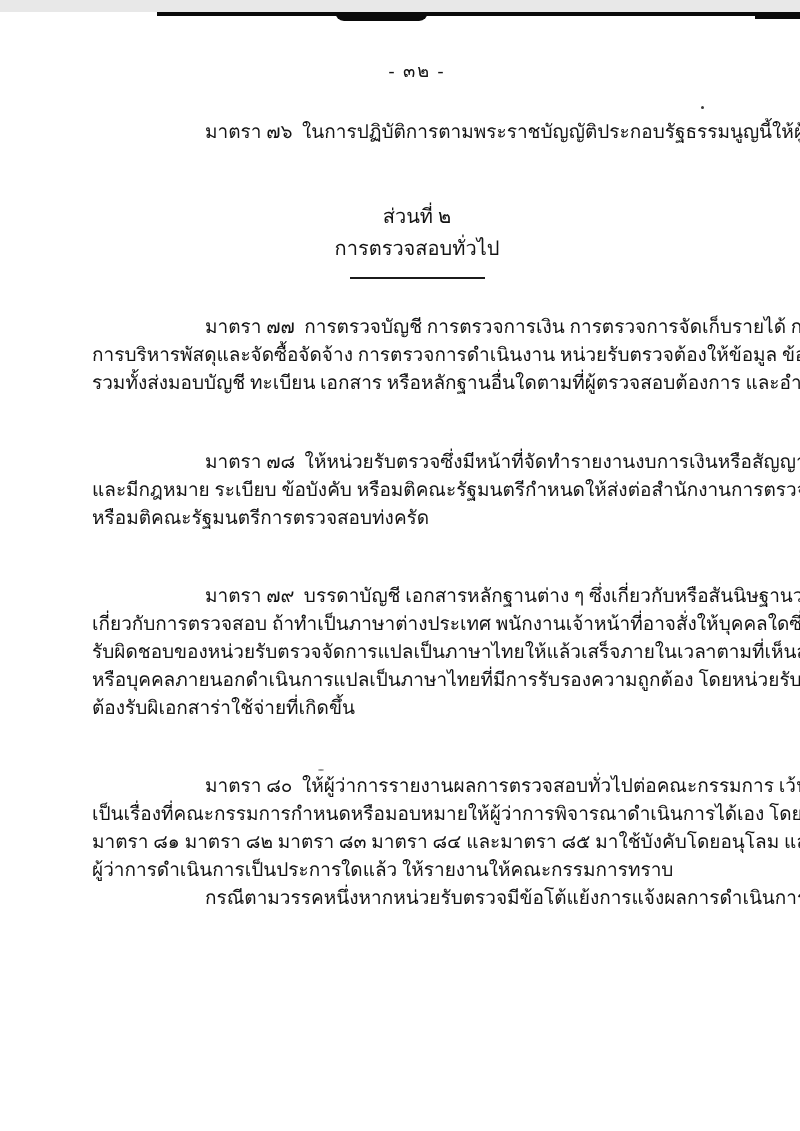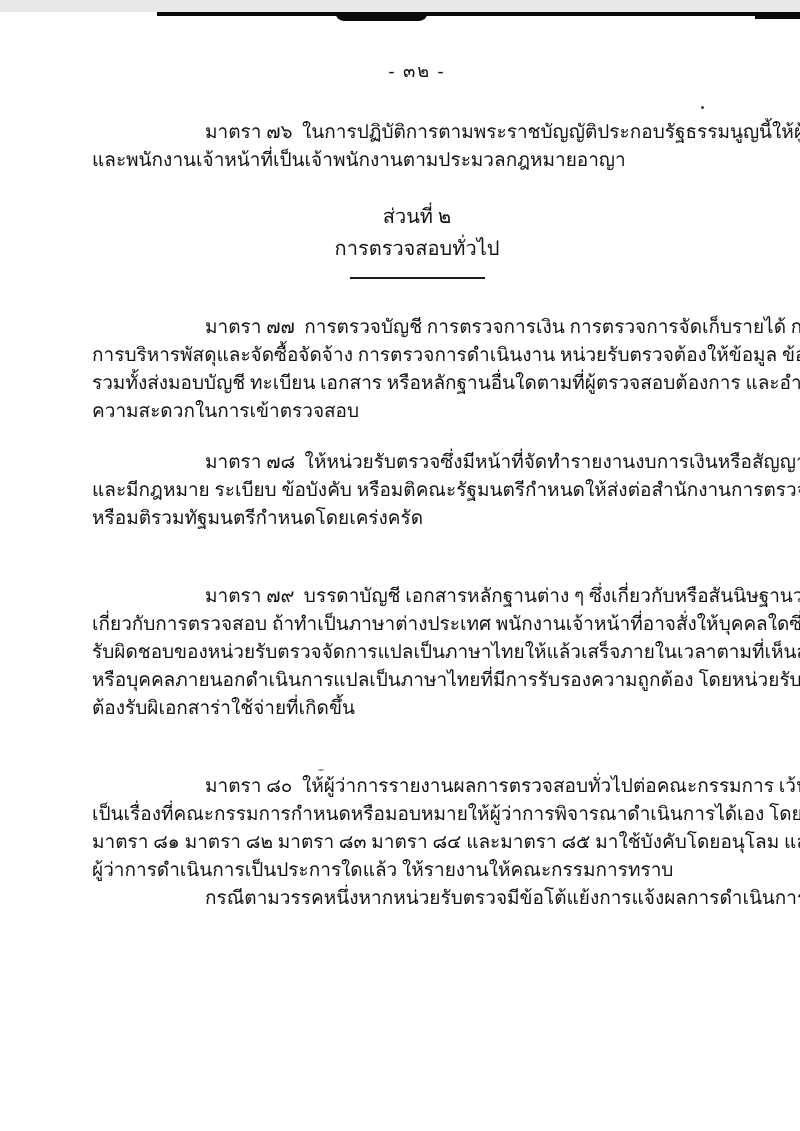--- a/index.html
+++ b/index.html
@@ -103,38 +103,36 @@
   <div class="scan-bar-bump"></div>
   <div class="scan-bar-right"></div>
   <div class="speck s1"></div>
   <div class="speck s2"></div>
   <div class="speck s3"></div>
 
   <div class="page-number">- ๓๒ -</div>
 
   <div class="para p76">
     <div class="line indent">มาตรา ๗๖  ในการปฏิบัติการตามพระราชบัญญัติประกอบรัฐธรรมนูญนี้ให้ผู้ว่าการ</div>
-    <div class="line">และพนักงานเจ้าหน้าที่เป็นเจ้าพนักงานตามประมวลกฎหมายอาญา</div>
   </div>
 
   <div class="part-heading part-label">ส่วนที่ ๒</div>
   <div class="part-heading part-title">การตรวจสอบทั่วไป</div>
   <div class="part-rule"></div>
 
   <div class="para p77">
     <div class="line indent">มาตรา ๗๗  การตรวจบัญชี การตรวจการเงิน การตรวจการจัดเก็บรายได้ การตรวจ</div>
     <div class="line">การบริหารพัสดุและจัดซื้อจัดจ้าง การตรวจการดำเนินงาน หน่วยรับตรวจต้องให้ข้อมูล ข้อเท็จจริง</div>
     <div class="line">รวมทั้งส่งมอบบัญชี ทะเบียน เอกสาร หรือหลักฐานอื่นใดตามที่ผู้ตรวจสอบต้องการ และอำนวย</div>
-    <div class="line">ความสะดวกในการเข้าตรวจสอบ</div>
   </div>
 
   <div class="para p78">
     <div class="line indent">มาตรา ๗๘  ให้หน่วยรับตรวจซึ่งมีหน้าที่จัดทำรายงานงบการเงินหรือสัญญา</div>
     <div class="line">และมีกฎหมาย ระเบียบ ข้อบังคับ หรือมติคณะรัฐมนตรีกำหนดให้ส่งต่อสำนักงานการตรวจเงิน</div>
-    <div class="line">หรือมติรวมทัฐมนตรีกำหนดโดยเคร่งครัด</div>
+    <div class="line">หรือมติคณะรัฐมนตรีการตรวจสอบท่งครัด</div>
   </div>
 
   <div class="para p79">
     <div class="line indent">มาตรา ๗๙  บรรดาบัญชี เอกสารหลักฐานต่าง ๆ ซึ่งเกี่ยวกับหรือสันนิษฐานว่า</div>
     <div class="line">เกี่ยวกับการตรวจสอบ ถ้าทำเป็นภาษาต่างประเทศ พนักงานเจ้าหน้าที่อาจสั่งให้บุคคลใดซึ่งมีหน้าที่</div>
     <div class="line">รับผิดชอบของหน่วยรับตรวจจัดการแปลเป็นภาษาไทยให้แล้วเสร็จภายในเวลาตามที่เห็นสมควรก็ได้</div>
     <div class="line">หรือบุคคลภายนอกดำเนินการแปลเป็นภาษาไทยที่มีการรับรองความถูกต้อง โดยหน่วยรับตรวจ</div>
     <div class="line">ต้องรับผิเอกสาร่าใช้จ่ายที่เกิดขึ้น</div>
   </div>
 

